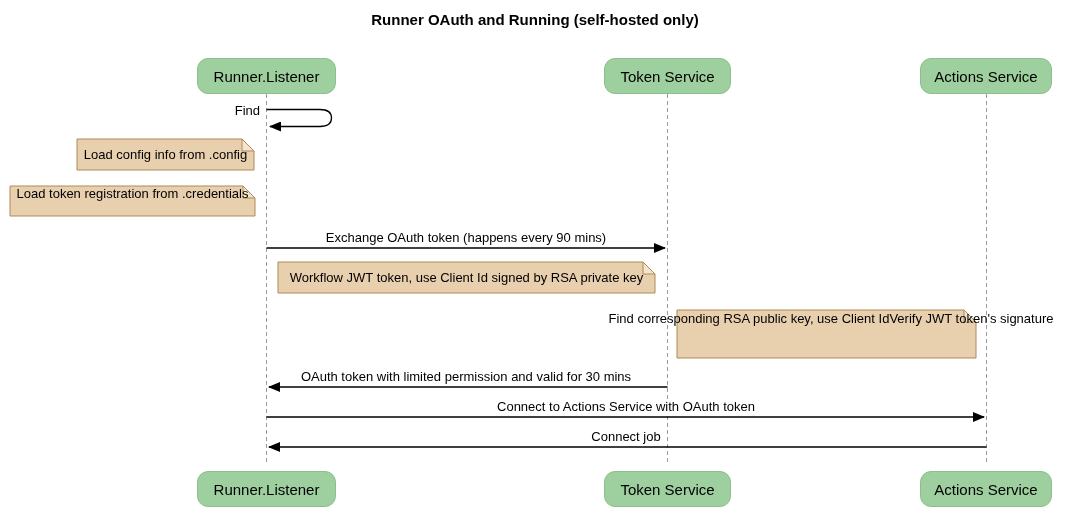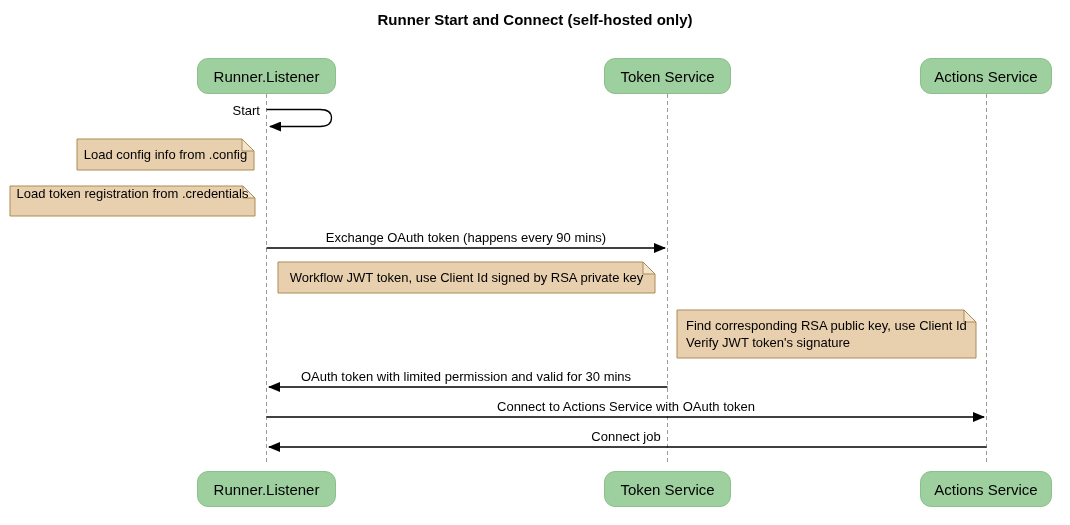--- a/index.html
+++ b/index.html
@@ -60,21 +60,21 @@
     position: absolute;
     box-sizing: border-box;
     display: flex;
     align-items: center;
     justify-content: center;
     font-size: 13px;
     white-space: nowrap;
     line-height: 17px;
   }
   .note-label.multiline {
-    flex-direction: column;
+    flex-direction: row;
     align-items: flex-start;
     justify-content: center;
     padding-left: 9px;
   }
 </style>
 </head>
 <body>
 
 <div class="canvas">
 
@@ -107,31 +107,31 @@
     <g>
       <path d="M278,262 L643,262 L655,274 L655,293 L278,293 Z" fill="#e8cfae" stroke="#ad8b57" stroke-width="1"></path>
       <path d="M643,262 L643,274 L655,274 Z" fill="#f2e4cd" stroke="#ad8b57" stroke-width="1"></path>
     </g>
     <g>
       <path d="M677,310 L964,310 L976,322 L976,358 L677,358 Z" fill="#e8cfae" stroke="#ad8b57" stroke-width="1"></path>
       <path d="M964,310 L964,322 L976,322 Z" fill="#f2e4cd" stroke="#ad8b57" stroke-width="1"></path>
     </g>
   </svg>
 
-  <div class="diagram-title">Runner Start and Connect (self-hosted only)</div>
+  <div class="diagram-title">Runner OAuth and Running (self-hosted only)</div>
 
   <div class="actor" style="left:197px; top:51px; width:139px;">Runner.Listener</div>
   <div class="actor" style="left:604px; top:51px; width:127px;">Token Service</div>
   <div class="actor" style="left:920px; top:51px; width:132px;">Actions Service</div>
 
   <div class="actor" style="left:197px; top:464px; width:139px;">Runner.Listener</div>
   <div class="actor" style="left:604px; top:464px; width:127px;">Token Service</div>
   <div class="actor" style="left:920px; top:464px; width:132px;">Actions Service</div>
 
-  <div class="start-label">Start</div>
+  <div class="start-label">Find</div>
   <div class="msg-label" style="left:466px; top:230px;">Exchange OAuth token (happens every 90 mins)</div>
   <div class="msg-label" style="left:466px; top:369px;">OAuth token with limited permission and valid for 30 mins</div>
   <div class="msg-label" style="left:626px; top:399px;">Connect to Actions Service with OAuth token</div>
   <div class="msg-label" style="left:626px; top:429px;">Connect job</div>
 
   <div class="note-label" style="left:77px; top:139px; width:177px; height:31px;">Load config info from .config</div>
   <div class="note-label" style="left:10px; top:186px; width:245px; height:14px;">Load token registration from .credentials</div>
   <div class="note-label" style="left:278px; top:262px; width:377px; height:31px;">Workflow JWT token, use Client Id signed by RSA private key</div>
   <div class="note-label multiline" style="left:677px; top:310px; width:299px; height:48px;">
     <span>Find corresponding RSA public key, use Client Id</span>

